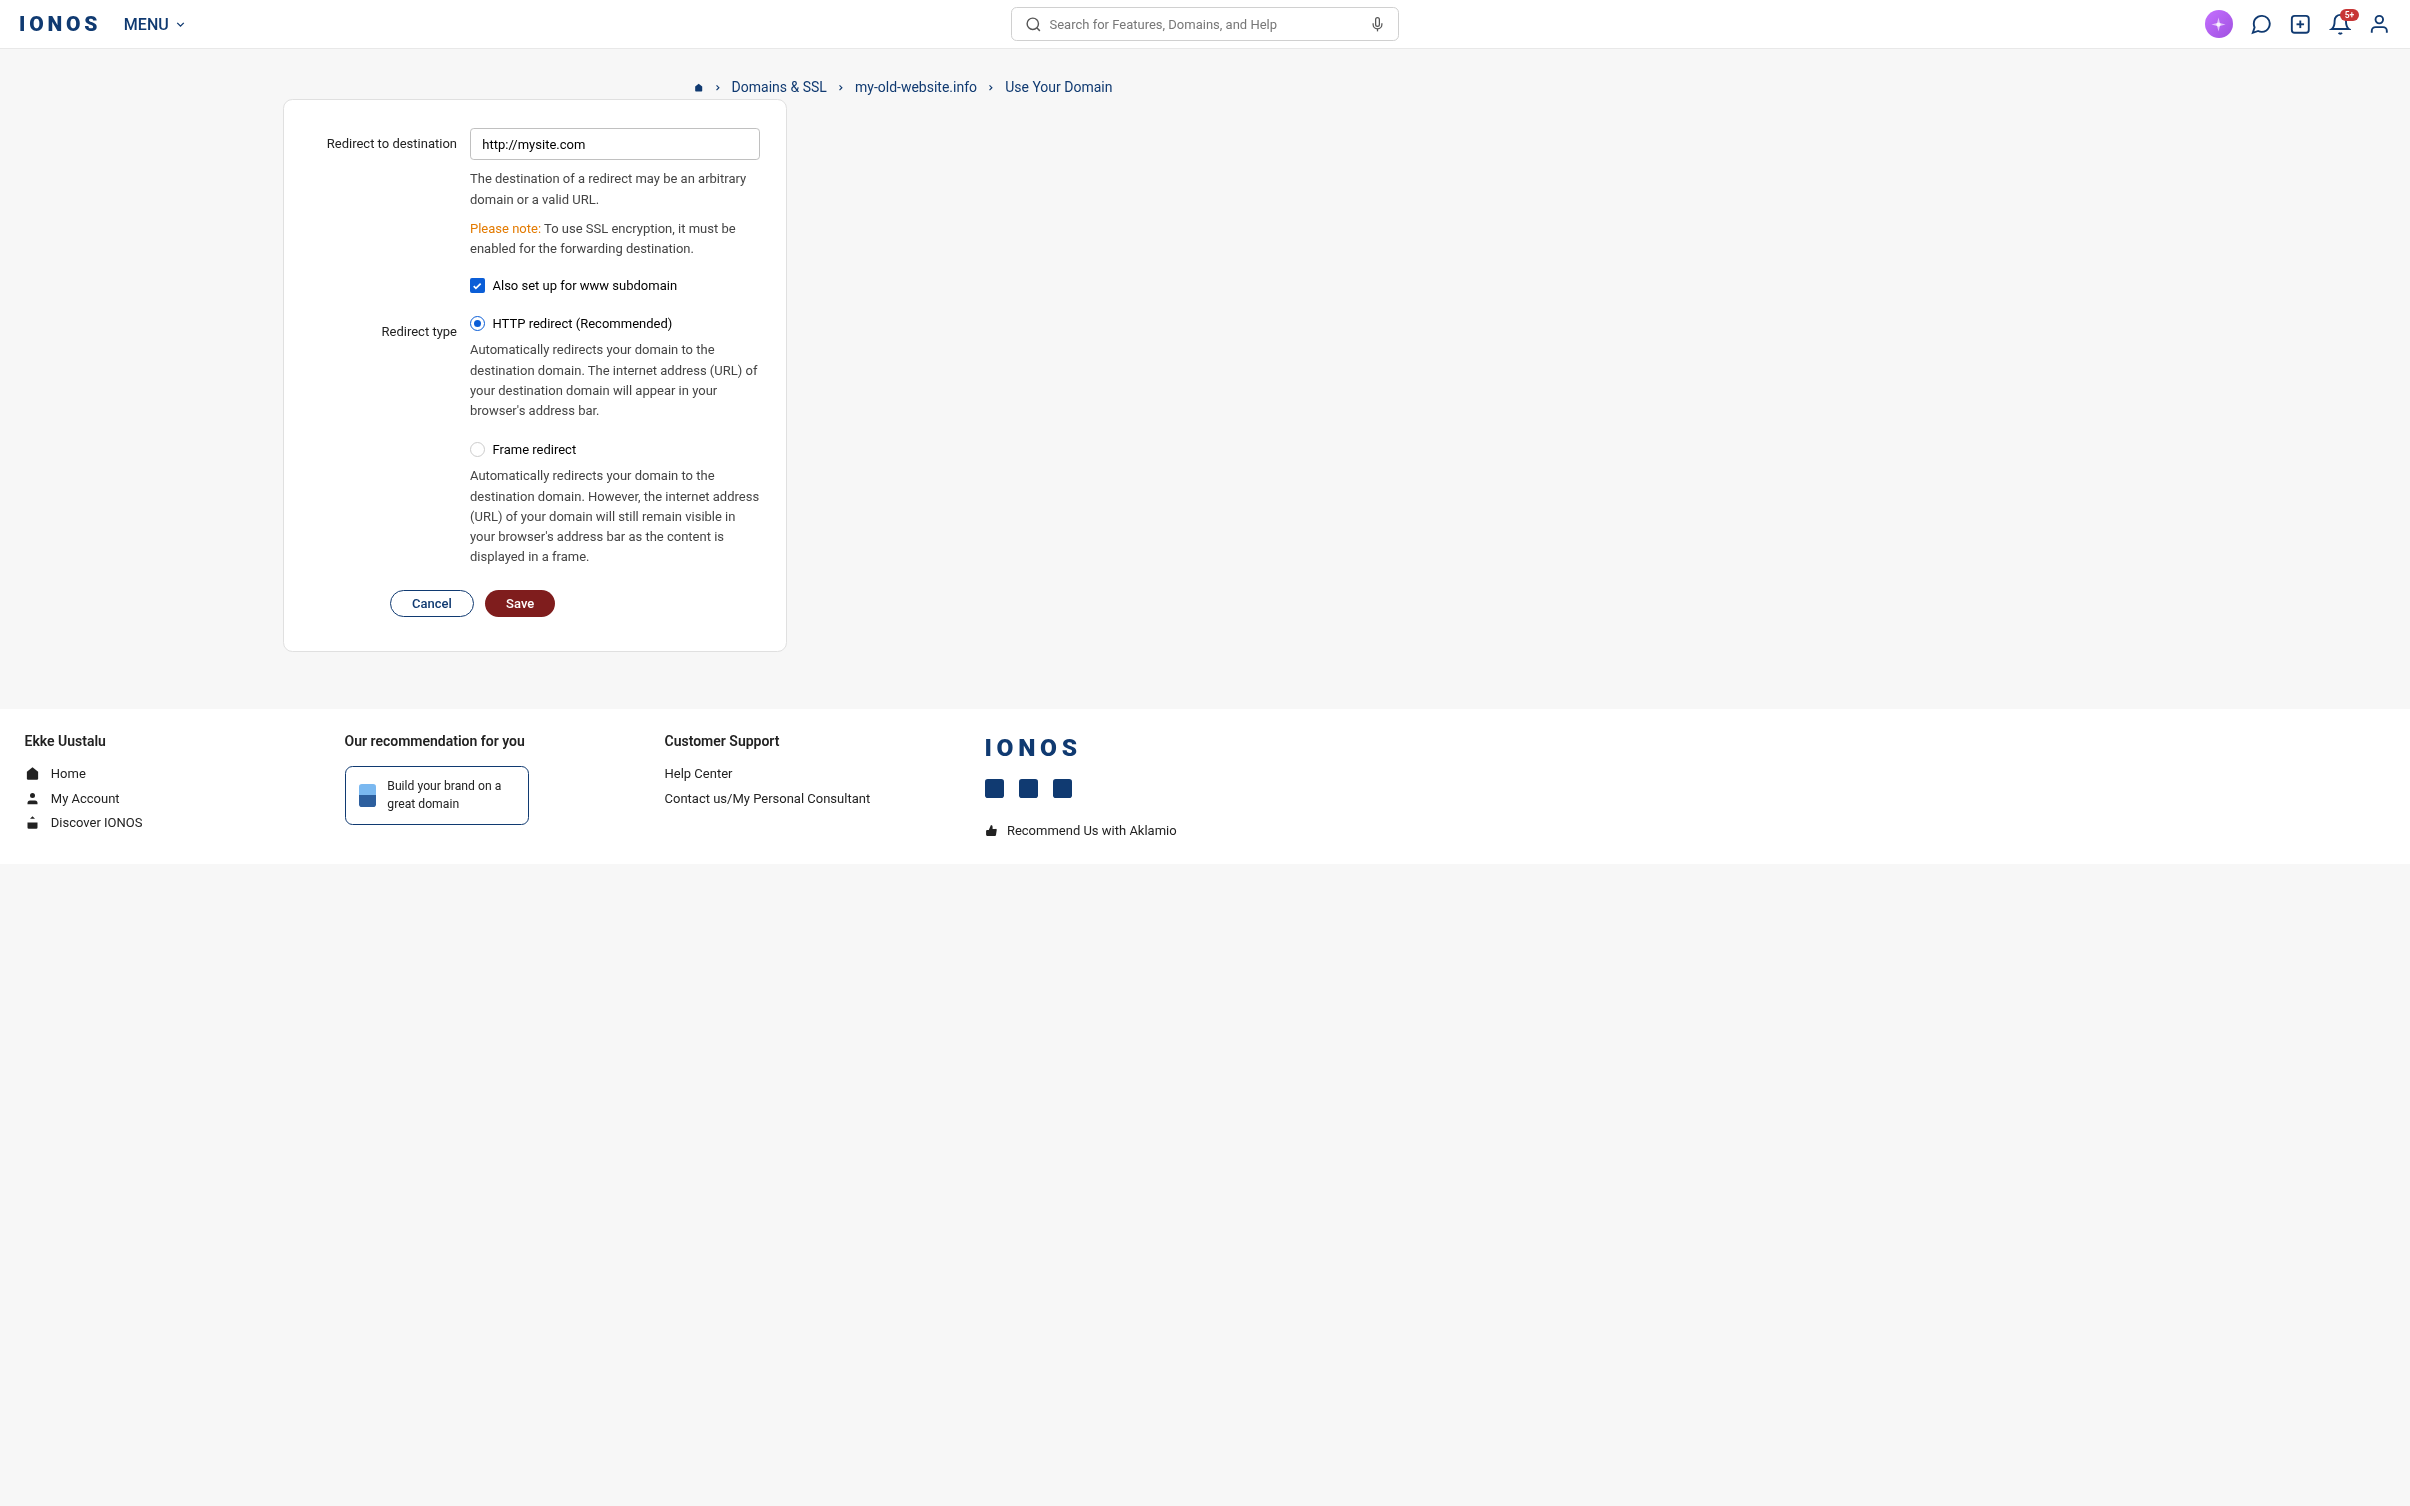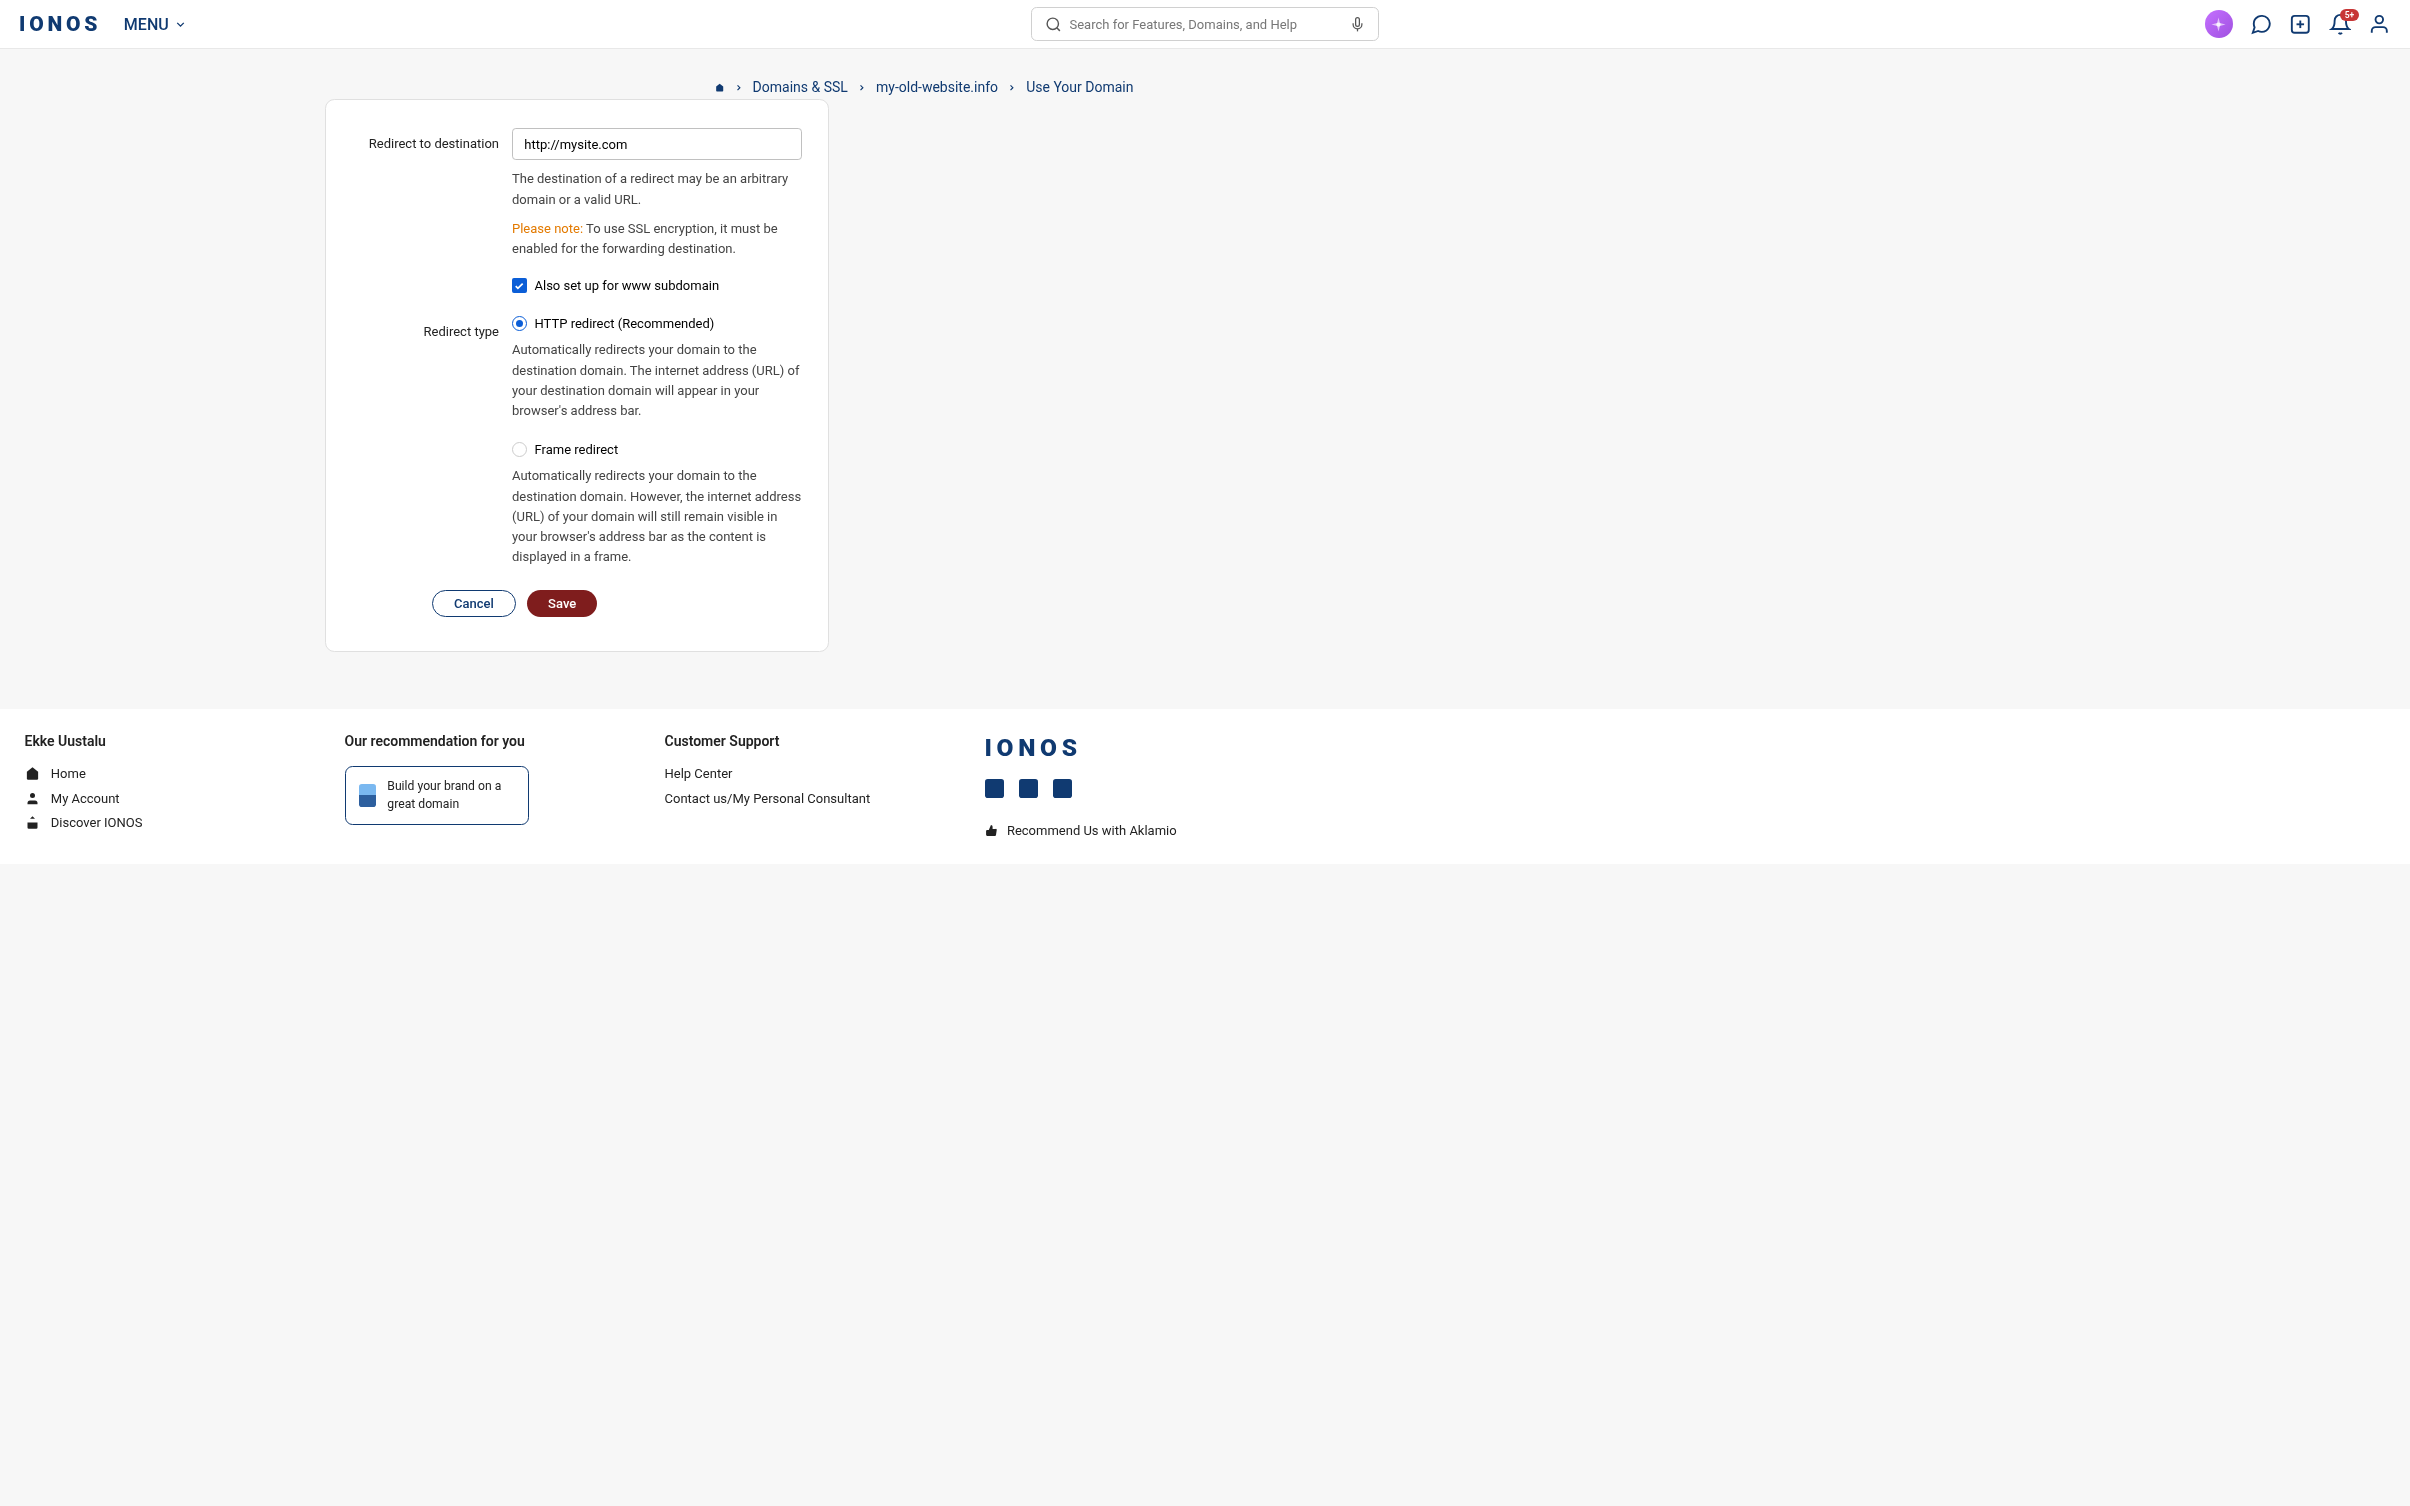--- a/index.html
+++ b/index.html
@@ -43,21 +43,21 @@
     }
     
     .menu-button svg {
       margin-left: 5.6px;
     }
     
     .search-container {
       position: absolute;
       left: 50%;
       transform: translateX(-50%);
-      width: 348px;
+      width: 388px;
     }
     
     .search-box {
       display: flex;
       align-items: center;
       background: white;
       border: 0.9px solid #d0d0d0;
       border-radius: 5.6px;
       padding: 7.5px 13px;
       height: 34px;
@@ -108,21 +108,20 @@
       color: white;
       font-size: 8.5px;
       padding: 0.9px 4.7px;
       border-radius: 7.5px;
       font-weight: 600;
     }
     
     
     .main {
       padding: 19px 0;
-      margin-left: 42px;
     }
     
     .breadcrumb {
       max-width: 1022px;
       margin: 0 auto;
       padding: 11.3px 0 3.8px 0;
       display: flex;
       align-items: center;
       gap: 9.4px;
       color: #103a71;

